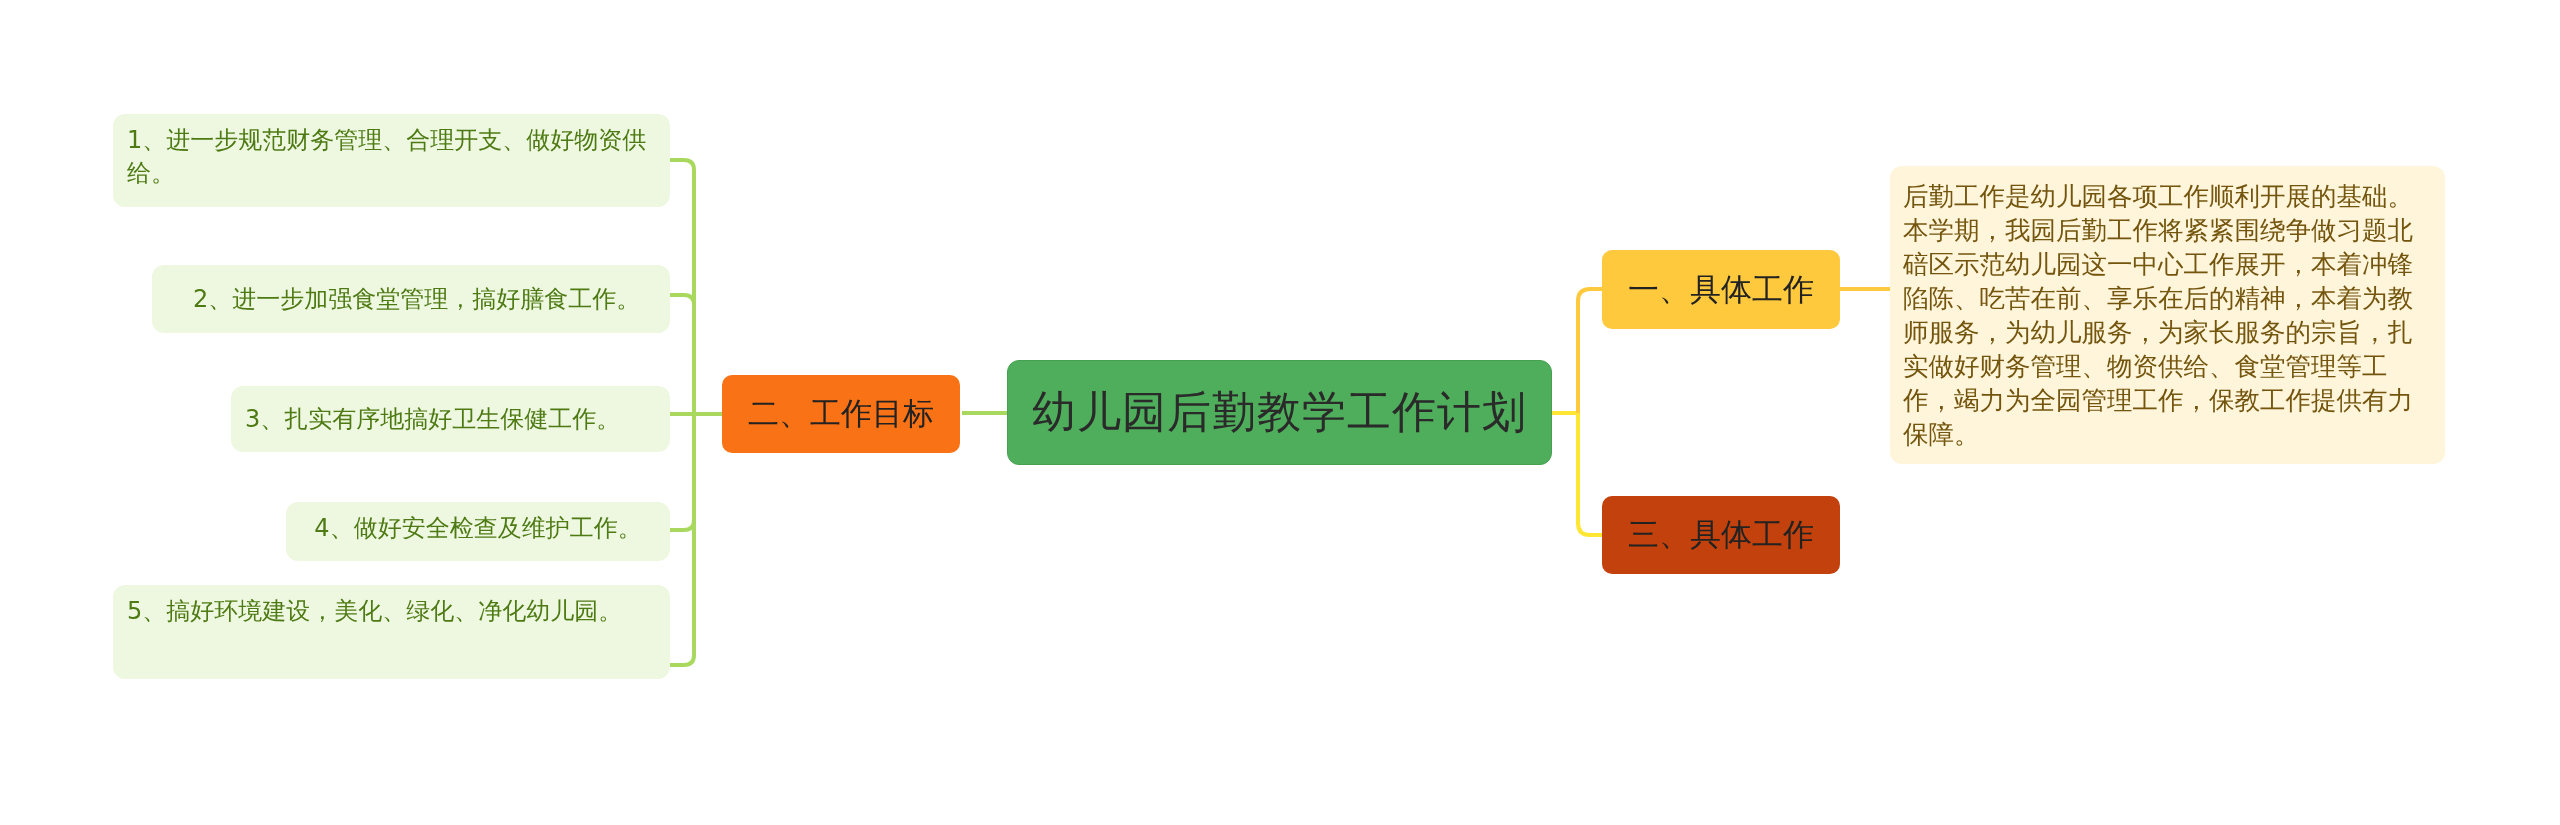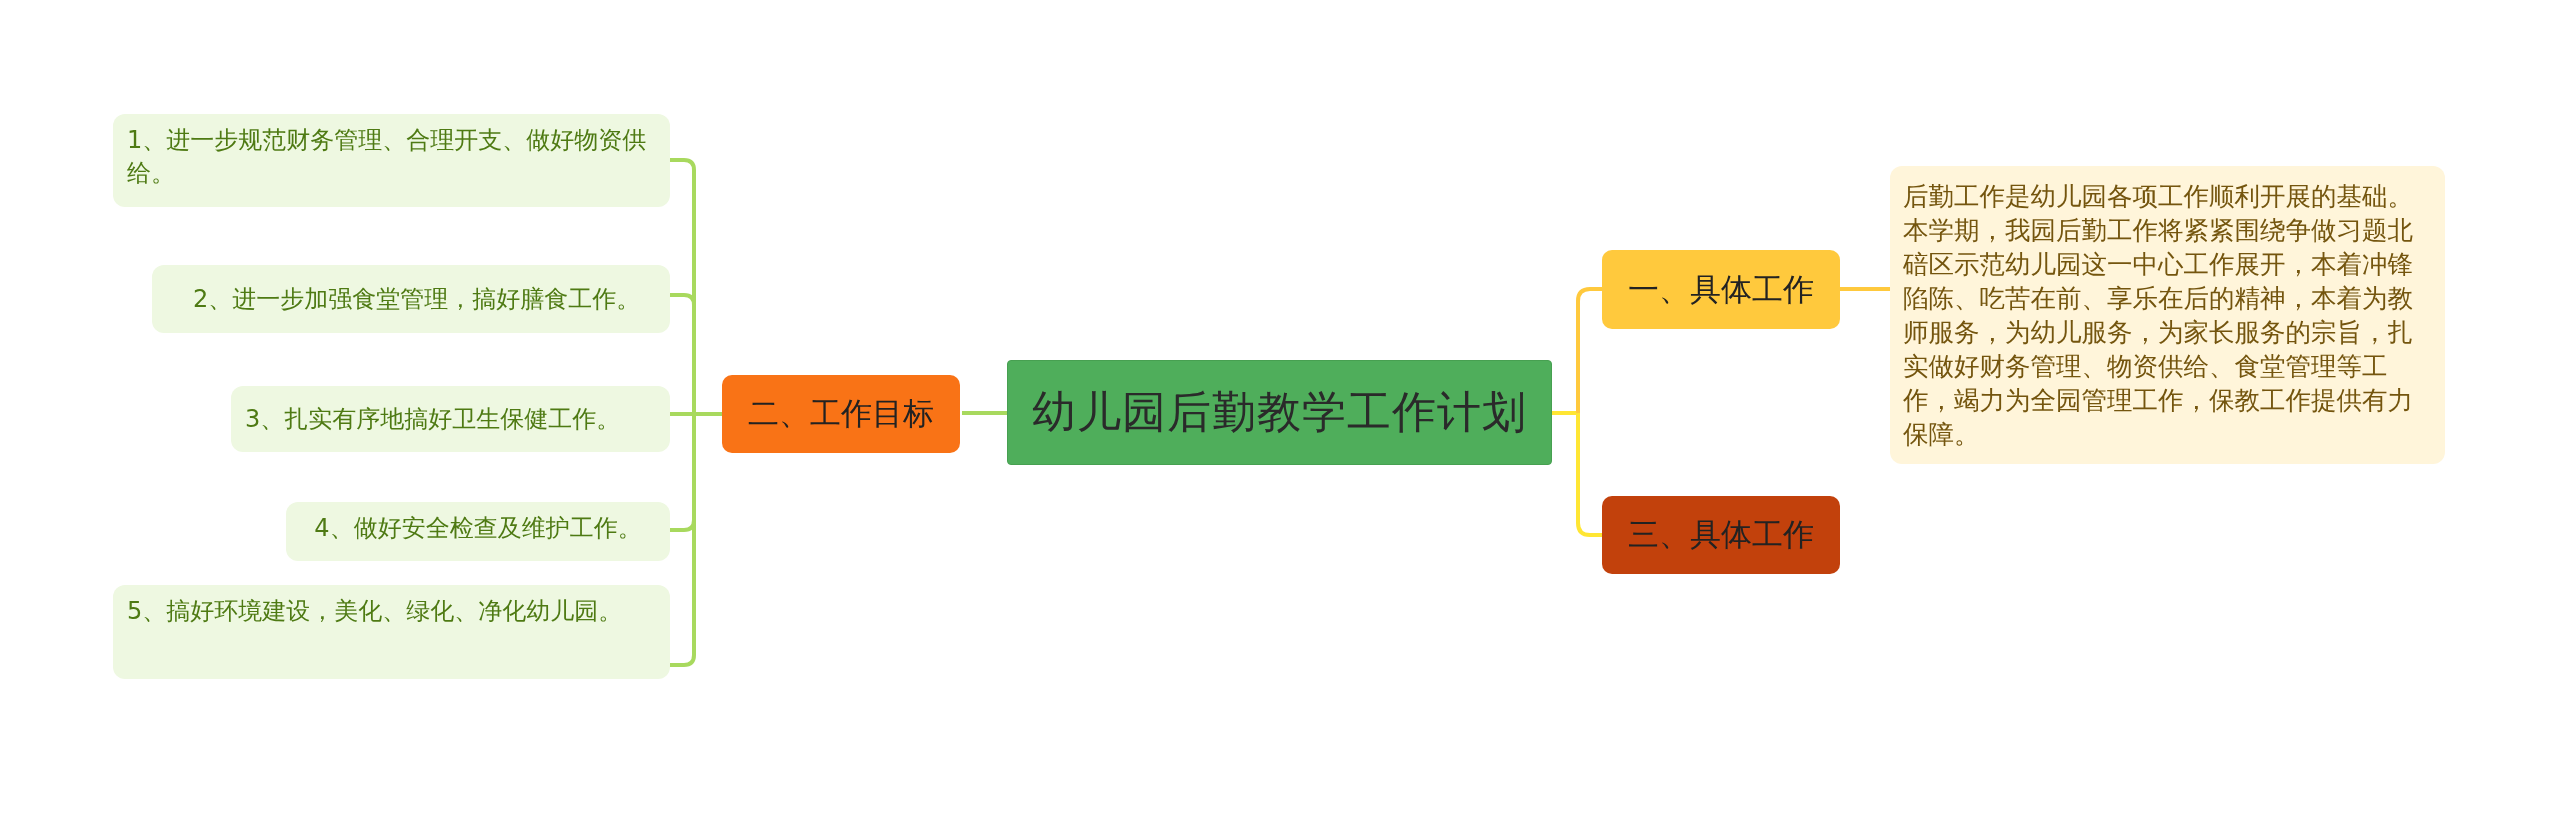--- a/index.html
+++ b/index.html
@@ -3,21 +3,21 @@
 <meta charset="utf-8">
 <style>
   html, body { margin: 0; padding: 0; }
   body {
     width: 2560px; height: 825px; position: relative; overflow: hidden;
     background: #ffffff;
     font-family: "DejaVu Sans", "Liberation Sans", sans-serif;
   }
   .canvas { position: absolute; left: 0; top: 0; width: 2560px; height: 825px; }
   svg.links { position: absolute; left: 0; top: 0; width: 2560px; height: 825px; }
-  .node { position: absolute; box-sizing: border-box; border-radius: 4px; display: flex; align-items: center; }
+  .node { position: absolute; box-sizing: border-box; border-radius: 12px; display: flex; align-items: center; }
   .root {
     left: 1007px; top: 360px; width: 545px; height: 105px;
     background: #4FAE5B; color: #2a2a2a;
     font-size: 44px; justify-content: center; letter-spacing: 1px;
     border: 1px solid #47a051;
   }
   .branch {
     font-size: 31px; color: #222; justify-content: center; border-radius: 10px;
   }
   .b-goal { left: 722px; top: 375px; width: 238px; height: 78px; background: #f97316; }

